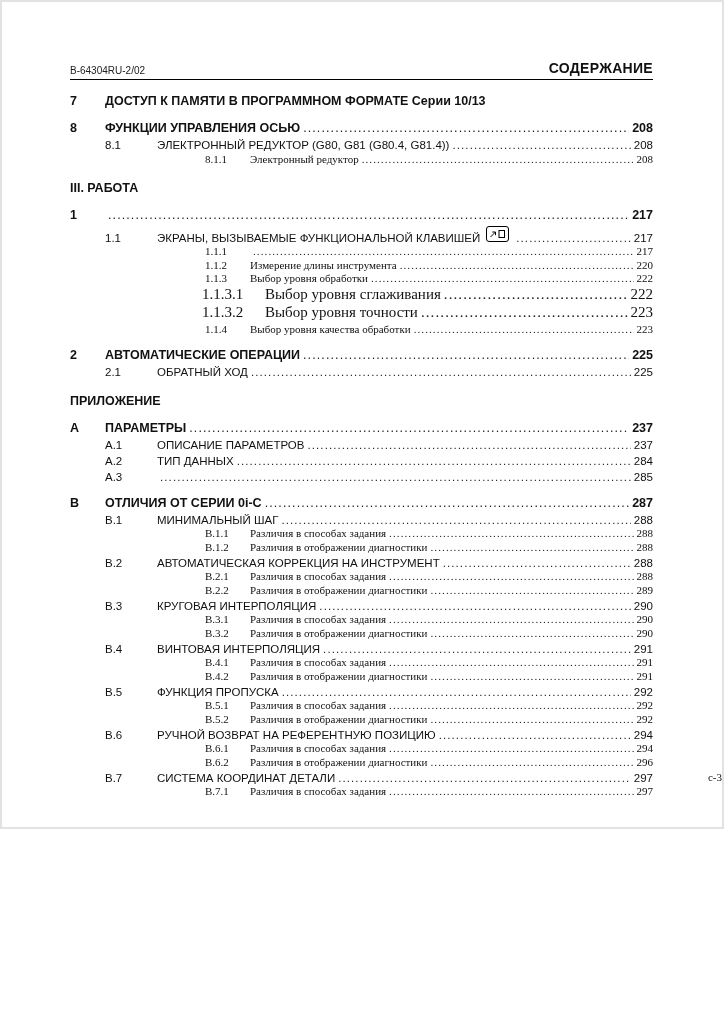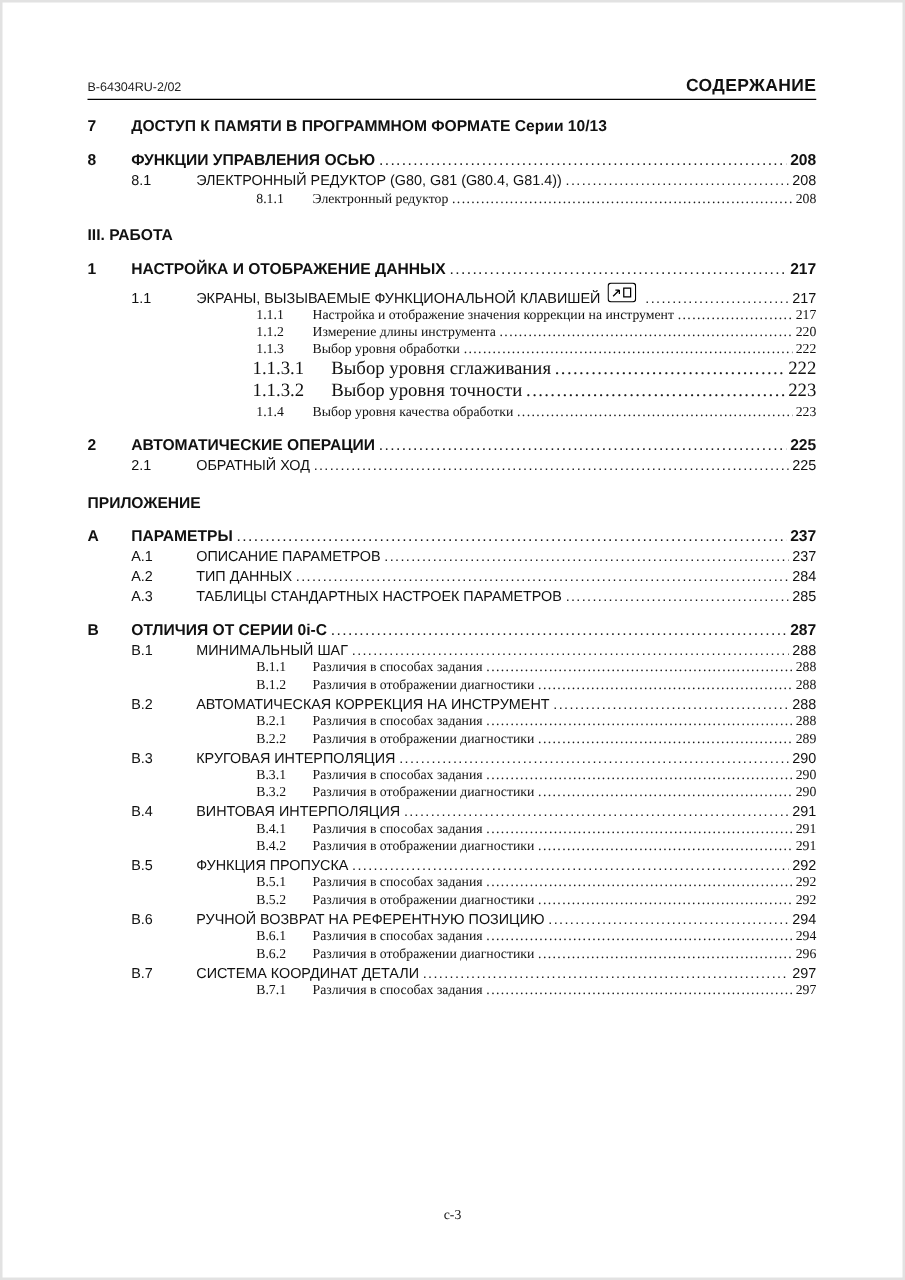--- a/index.html
+++ b/index.html
@@ -1,18 +1,18 @@
 <!DOCTYPE html>
 <html><head>
 <meta charset="utf-8">
 <style>
   * { margin:0; padding:0; box-sizing:border-box; }
   html,body { background:#ffffff; }
   .page {
-    width:724px; height:1024px; position:relative; overflow:hidden;
+    width:724px; height:829px; position:relative; overflow:hidden;
     background:#ffffff; border:2px solid #e2e2e2;
     padding:58px 69px 0 68px;
     font-family:"Liberation Sans", sans-serif; color:#111111;
   }
   .header {
     display:flex; justify-content:space-between; align-items:flex-end;
     border-bottom:1.5px solid #000000; padding-bottom:3px;
   }
   .doc-code { font-size:10px; color:#222222; }
   .header-title { font-size:14px; font-weight:bold; letter-spacing:0.3px; }
@@ -47,21 +47,21 @@
   .row.subsubsection {
     margin-top:1.5px; font-size:15px; padding-left:132px;
     font-family:"Liberation Serif", serif;
   }
   .row.subsubsection .num { width:63px; }
 
   .fkey { display:inline-block; margin:0 4px 0 6px; vertical-align:-2px; flex:0 0 auto; }
 
   .footer {
     position:absolute; bottom:44px; left:0; width:100%;
-    text-align:center; font-size:11px; font-family:"Liberation Serif", serif; color:#111111;
+    text-align:right; font-size:11px; font-family:"Liberation Serif", serif; color:#111111;
   }
 </style>
 </head>
 <body>
 
 <div class="page">
   <div class="header">
     <span class="doc-code">B-64304RU-2/02</span>
     <span class="header-title">СОДЕРЖАНИЕ</span>
   </div>
@@ -94,42 +94,40 @@
           <span class="num">8.1.1</span>
           <span class="title">Электронный редуктор</span>
           <span class="leader"></span>
           <span class="page-num">208</span>
         </div>
       </div>
       <div class="row part"><span class="title">III. РАБОТА</span></div>
       <div class="row chapter">
         <div class="line">
           <span class="num">1</span>
-          <span class="title">НАСТРОЙКА И ОТОБРАЖЕНИЕ ДАННЫХ</span>
           <span class="leader"></span>
           <span class="page-num">217</span>
         </div>
       </div>
       <div class="row section">
         <div class="line">
           <span class="num">1.1</span>
           <span class="title">ЭКРАНЫ, ВЫЗЫВАЕМЫЕ ФУНКЦИОНАЛЬНОЙ КЛАВИШЕЙ</span>
           <span class="fkey"><svg width="23" height="16" viewBox="0 0 23 16">
               <rect x="0.5" y="0.5" width="22" height="15" rx="2.5" fill="#ffffff" stroke="#000000"></rect>
               <path d="M4.5 11 L9.5 6 M9.5 6 h-3.2 M9.5 6 v3.2" stroke="#000000" stroke-width="1" fill="none"></path>
               <rect x="13" y="4.5" width="5.5" height="7" fill="none" stroke="#000000"></rect>
             </svg></span>
           <span class="leader"></span>
           <span class="page-num">217</span>
         </div>
       </div>
       <div class="row subsection">
         <div class="line">
           <span class="num">1.1.1</span>
-          <span class="title">Настройка и отображение значения коррекции на инструмент</span>
           <span class="leader"></span>
           <span class="page-num">217</span>
         </div>
       </div>
       <div class="row subsection">
         <div class="line">
           <span class="num">1.1.2</span>
           <span class="title">Измерение длины инструмента</span>
           <span class="leader"></span>
           <span class="page-num">220</span>
@@ -204,21 +202,20 @@
         <div class="line">
           <span class="num">A.2</span>
           <span class="title">ТИП ДАННЫХ</span>
           <span class="leader"></span>
           <span class="page-num">284</span>
         </div>
       </div>
       <div class="row section">
         <div class="line">
           <span class="num">A.3</span>
-          <span class="title">ТАБЛИЦЫ СТАНДАРТНЫХ НАСТРОЕК ПАРАМЕТРОВ</span>
           <span class="leader"></span>
           <span class="page-num">285</span>
         </div>
       </div>
       <div class="row chapter">
         <div class="line">
           <span class="num">B</span>
           <span class="title">ОТЛИЧИЯ ОТ СЕРИИ 0i-C</span>
           <span class="leader"></span>
           <span class="page-num">287</span>

